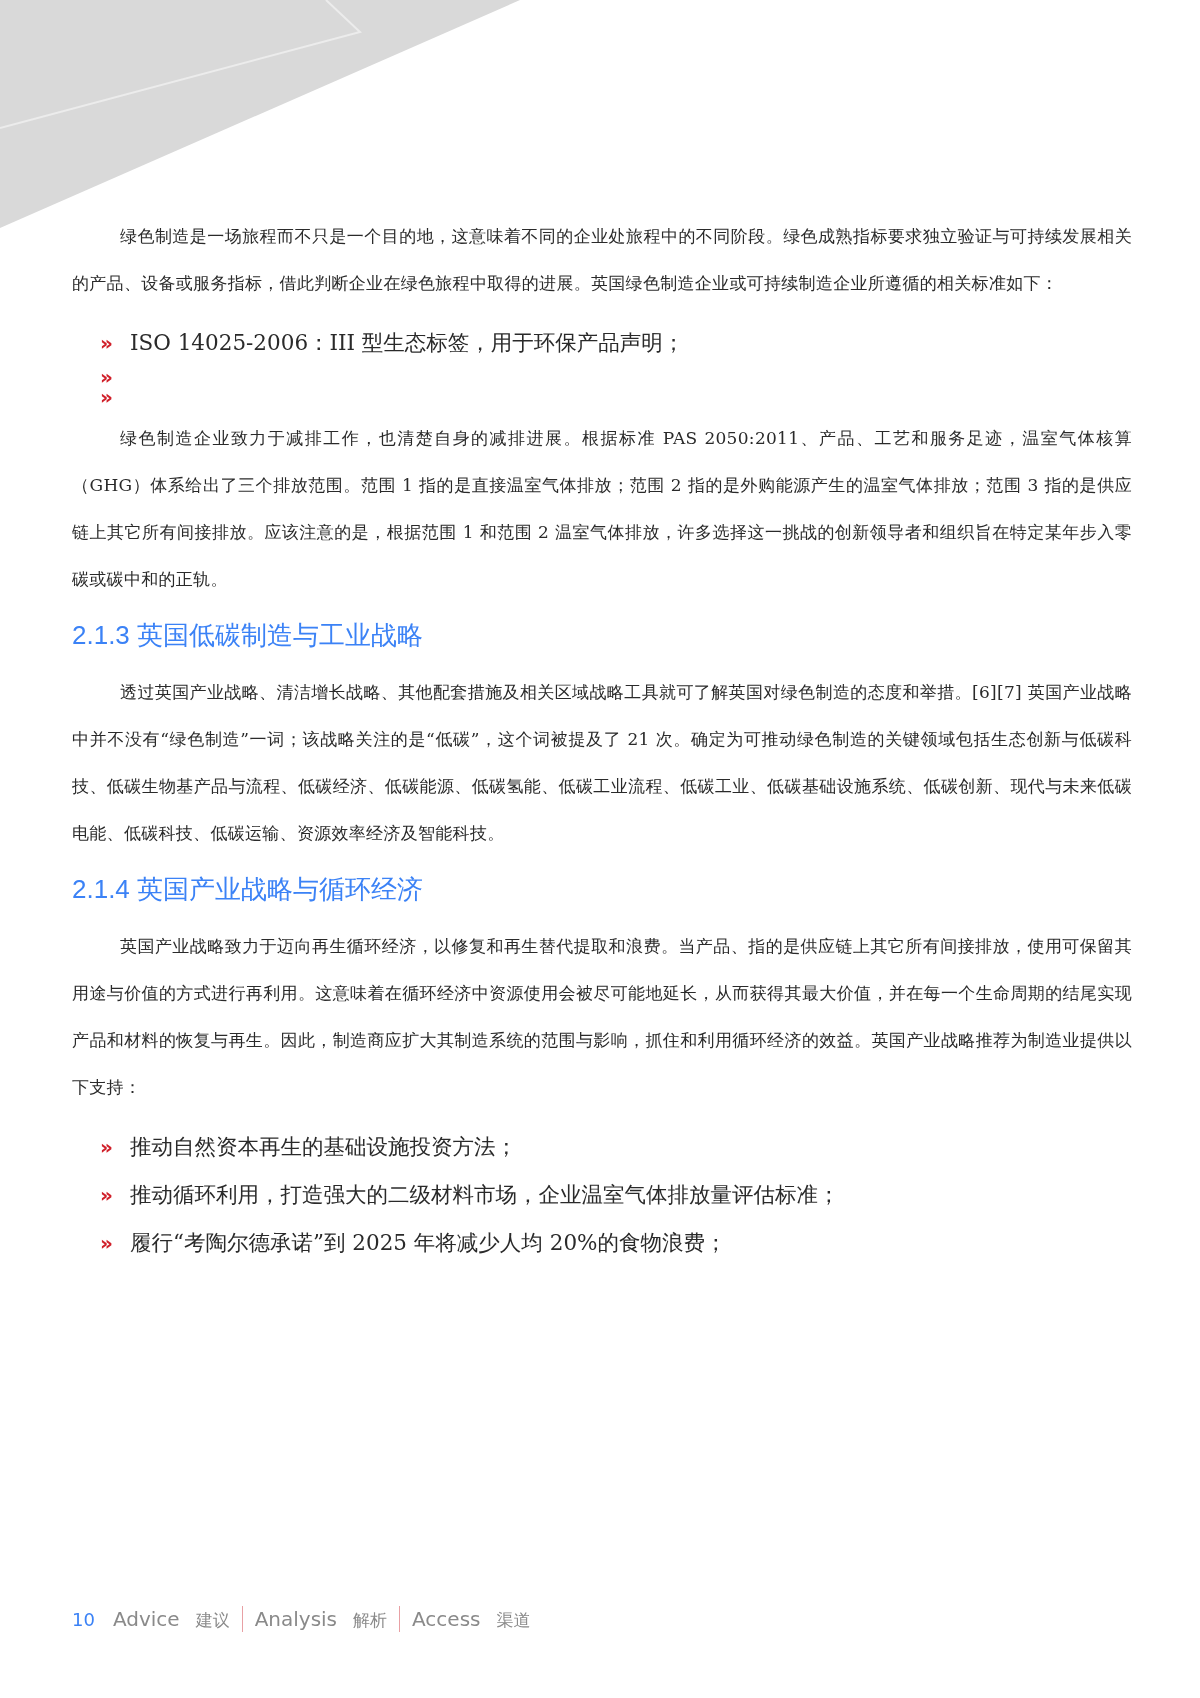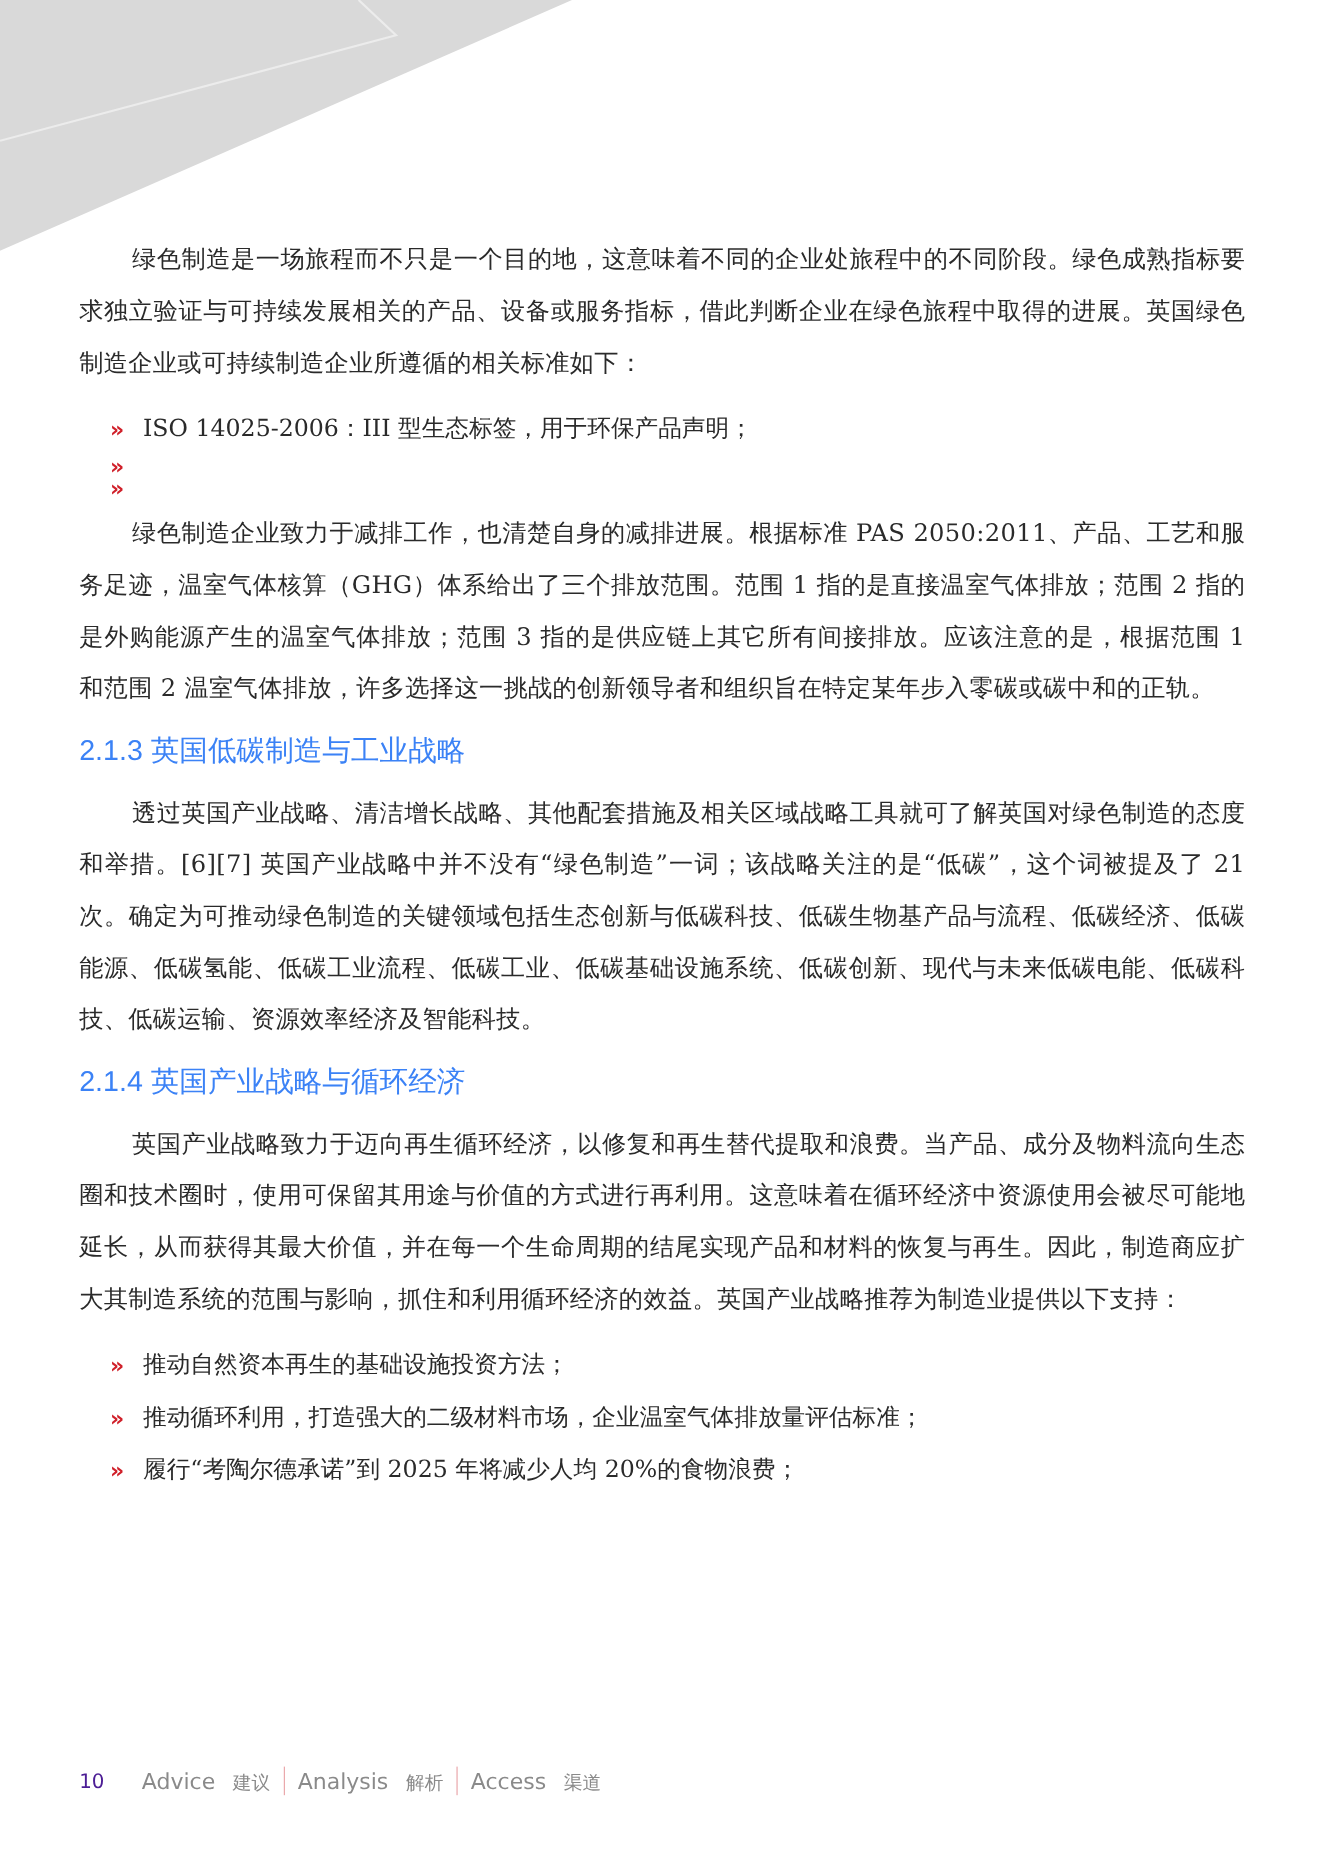--- a/index.html
+++ b/index.html
@@ -17,21 +17,21 @@
       left: 0; top: 0;
       width: 600px; height: 240px;
     }
     .content {
       position: absolute;
       left: 72px;
       top: 213px;
       width: 1060px;
     }
     .para {
-      font-size: 22px;
+      font-size: 17px;
       line-height: 47px;
       margin: 0 0 12px 0;
       text-align: justify;
       text-align-last: left;
       letter-spacing: 0.3px;
     }
     .para.indent { text-indent: 48px; }
     .bullets {
       list-style: none;
       margin: 4px 0 8px 0;
@@ -65,23 +65,23 @@
       position: absolute;
       left: 72px;
       top: 1606px;
       display: flex;
       align-items: center;
       font-family: "DejaVu Sans", "Liberation Sans", sans-serif;
       color: #8a8a8a;
       font-size: 20px;
     }
     .footer .page-num {
-      color: #4c1d95;
+      color: #3b82f6;
       font-size: 18px;
-      margin-right: 34px;
+      margin-right: 18px;
     }
     .footer .sep {
       display: inline-block;
       width: 1px;
       height: 26px;
       background: #e8a0a4;
       margin: 0 12px;
     }
     .footer .zh { font-size: 17px; margin-left: 16px; }
   </style>
@@ -109,21 +109,21 @@
       <span class="bullet-icon">»</span>
     </li>
   </ul>
 
   <p class="para indent">绿色制造企业致力于减排工作，也清楚自身的减排进展。根据标准 PAS 2050:2011、产品、工艺和服务足迹，温室气体核算（GHG）体系给出了三个排放范围。范围 1 指的是直接温室气体排放；范围 2 指的是外购能源产生的温室气体排放；范围 3 指的是供应链上其它所有间接排放。应该注意的是，根据范围 1 和范围 2 温室气体排放，许多选择这一挑战的创新领导者和组织旨在特定某年步入零碳或碳中和的正轨。</p>
 
   <h2 class="section-title">2.1.3 英国低碳制造与工业战略</h2>
   <p class="para indent">透过英国产业战略、清洁增长战略、其他配套措施及相关区域战略工具就可了解英国对绿色制造的态度和举措。[6][7] 英国产业战略中并不没有“绿色制造”一词；该战略关注的是“低碳”，这个词被提及了 21 次。确定为可推动绿色制造的关键领域包括生态创新与低碳科技、低碳生物基产品与流程、低碳经济、低碳能源、低碳氢能、低碳工业流程、低碳工业、低碳基础设施系统、低碳创新、现代与未来低碳电能、低碳科技、低碳运输、资源效率经济及智能科技。</p>
 
   <h2 class="section-title">2.1.4 英国产业战略与循环经济</h2>
-  <p class="para indent">英国产业战略致力于迈向再生循环经济，以修复和再生替代提取和浪费。当产品、成分及物料流向生态圈和技术圈时，使用可保留其用途与价值的方式进行再利用。这意味着在循环经济中资源使用会被尽可能地延长，从而获得其最大价值，并在每一个生命周期的结尾实现产品和材料的恢复与再生。因此，制造商应扩大其制造系统的范围与影响，抓住和利用循环经济的效益。英国产业战略推荐为制造业提供以下支持：</p>
+  <p class="para indent">英国产业战略致力于迈向再生循环经济，以修复和再生替代提取和浪费。当产品、指的是供应链上其它所有间接排放，使用可保留其用途与价值的方式进行再利用。这意味着在循环经济中资源使用会被尽可能地延长，从而获得其最大价值，并在每一个生命周期的结尾实现产品和材料的恢复与再生。因此，制造商应扩大其制造系统的范围与影响，抓住和利用循环经济的效益。英国产业战略推荐为制造业提供以下支持：</p>
 
   <ul class="bullets">
     <li>
       <span class="bullet-icon">»</span>
       <span>推动自然资本再生的基础设施投资方法；</span>
     </li>
     <li>
       <span class="bullet-icon">»</span>
       <span>推动循环利用，打造强大的二级材料市场，企业温室气体排放量评估标准；</span>
     </li>

